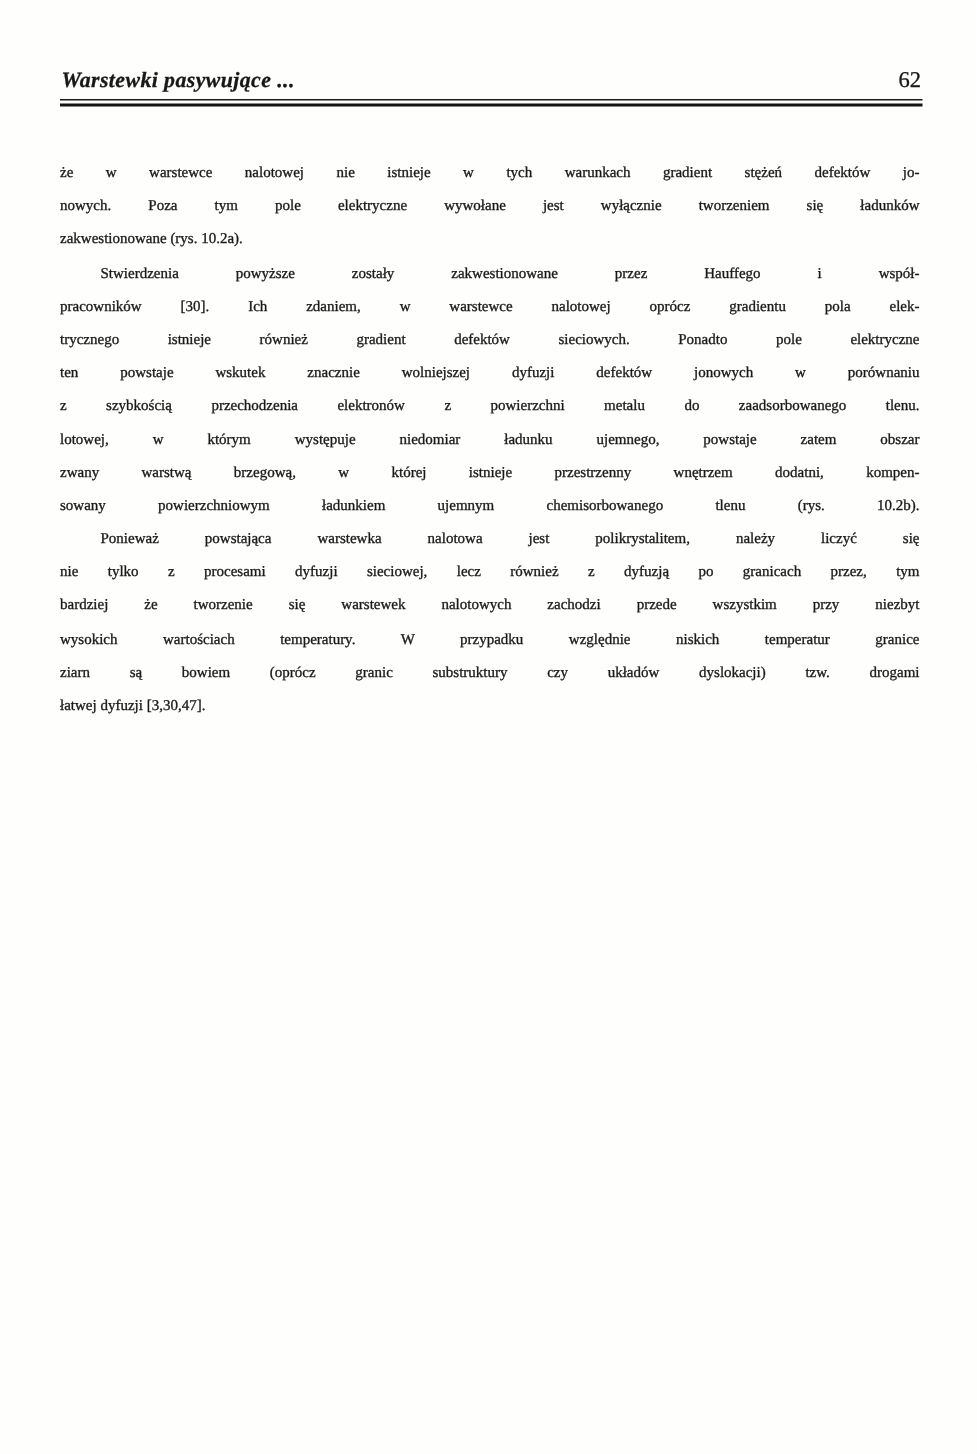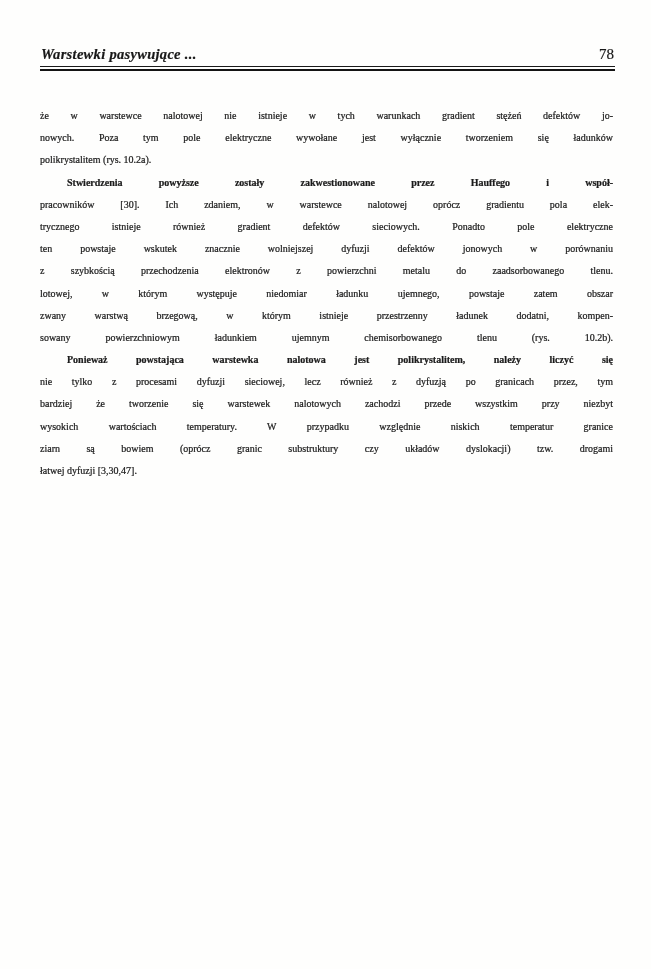--- a/index.html
+++ b/index.html
@@ -67,49 +67,48 @@
     height: 22.2px;
     white-space: normal;
     overflow: visible;
   }
   .line.just {
     text-align: justify;
     text-align-last: justify;
   }
   .line.indent {
     padding-left: 27px;
-    font-weight: bold;
   }
 </style>
 </head>
 <body>
 
 <div class="page">
 
   <div class="header">
     <span class="running-title">Warstewki pasywujące ...</span>
-    <span class="page-number">78</span>
+    <span class="page-number">62</span>
   </div>
 
   <div class="rule">
     <div class="rule-thin"></div>
     <div class="rule-thick"></div>
   </div>
 
   <div class="content">
       <div class="line just">że w warstewce nalotowej nie istnieje w tych warunkach gradient stężeń defektów jo-</div>
       <div class="line just">nowych. Poza tym pole elektryczne wywołane jest wyłącznie tworzeniem się ładunków</div>
-      <div class="line">polikrystalitem (rys. 10.2a).</div>
+      <div class="line">zakwestionowane (rys. 10.2a).</div>
       <div class="line just indent">Stwierdzenia powyższe zostały zakwestionowane przez Hauffego i współ-</div>
       <div class="line just">pracowników [30]. Ich zdaniem, w warstewce nalotowej oprócz gradientu pola elek-</div>
       <div class="line just">trycznego istnieje również gradient defektów sieciowych. Ponadto pole elektryczne</div>
       <div class="line just">ten powstaje wskutek znacznie wolniejszej dyfuzji defektów jonowych w porównaniu</div>
       <div class="line just">z szybkością przechodzenia elektronów z powierzchni metalu do zaadsorbowanego tlenu.</div>
       <div class="line just">lotowej, w którym występuje niedomiar ładunku ujemnego, powstaje zatem obszar</div>
-      <div class="line just">zwany warstwą brzegową, w którym istnieje przestrzenny ładunek dodatni, kompen-</div>
+      <div class="line just">zwany warstwą brzegową, w której istnieje przestrzenny wnętrzem dodatni, kompen-</div>
       <div class="line just">sowany powierzchniowym ładunkiem ujemnym chemisorbowanego tlenu (rys. 10.2b).</div>
       <div class="line just indent">Ponieważ powstająca warstewka nalotowa jest polikrystalitem, należy liczyć się</div>
       <div class="line just">nie tylko z procesami dyfuzji sieciowej, lecz również z dyfuzją po granicach przez, tym</div>
       <div class="line just">bardziej że tworzenie się warstewek nalotowych zachodzi przede wszystkim przy niezbyt</div>
       <div class="line just">wysokich wartościach temperatury. W przypadku względnie niskich temperatur granice</div>
       <div class="line just">ziarn są bowiem (oprócz granic substruktury czy układów dyslokacji) tzw. drogami</div>
       <div class="line">łatwej dyfuzji [3,30,47].</div>
     </div>
 
 </div>

